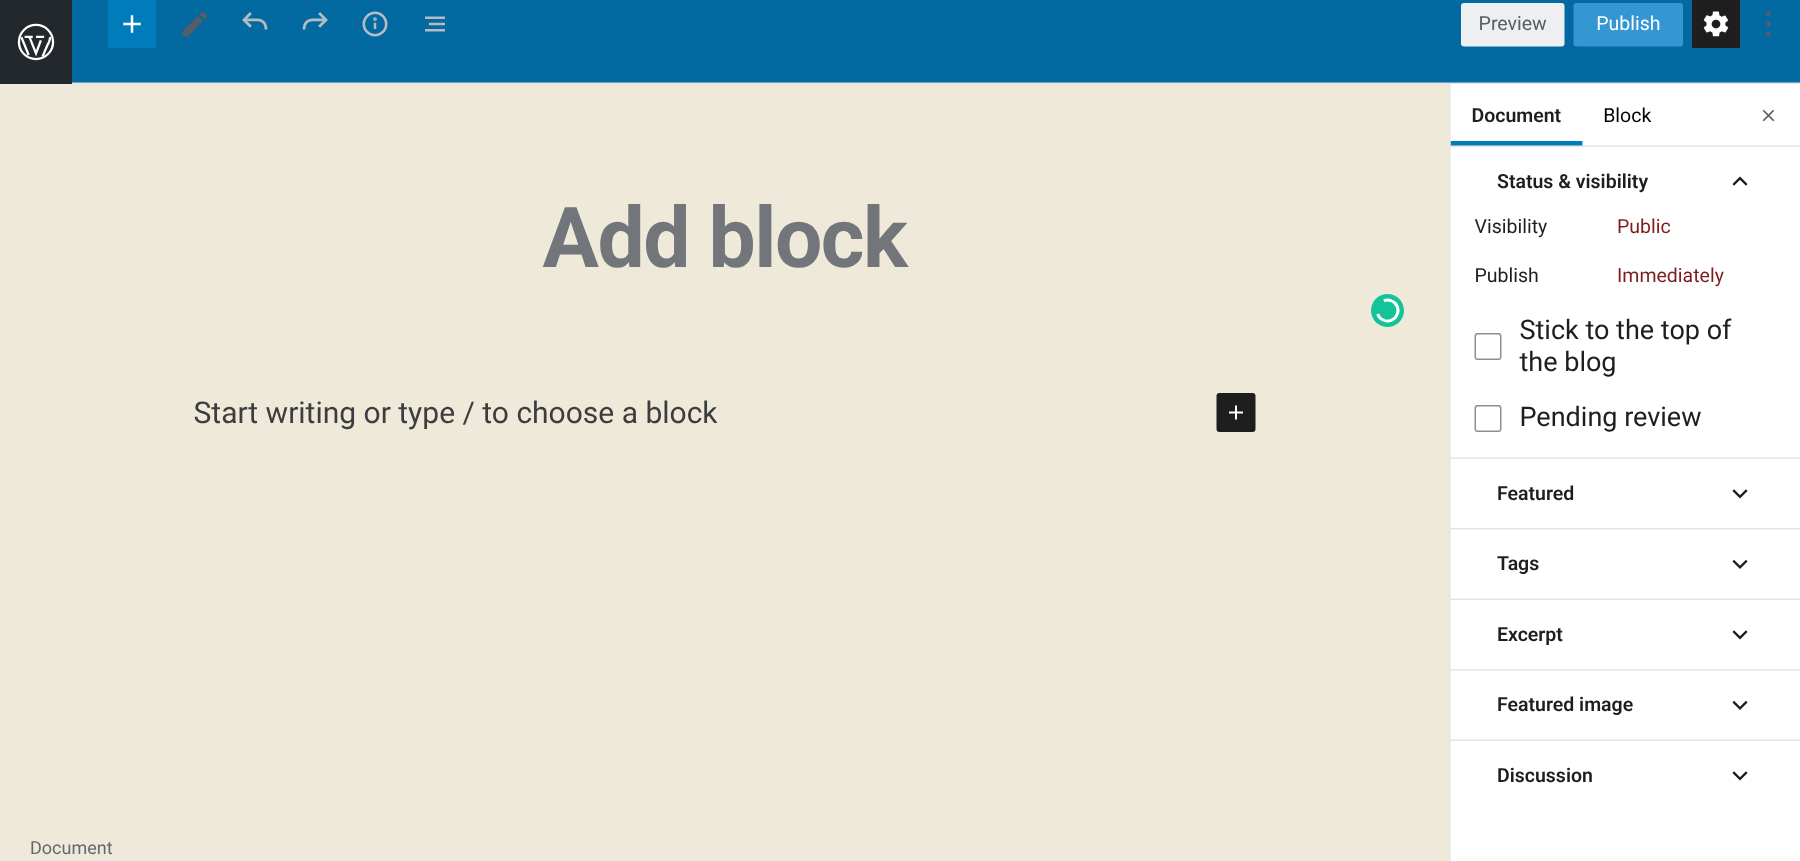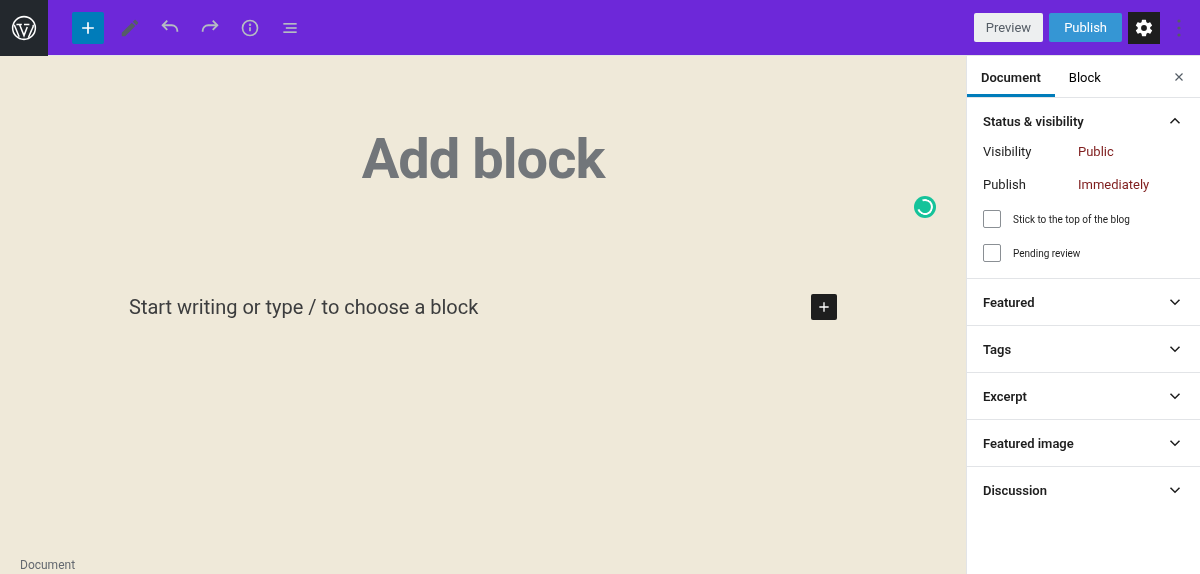--- a/index.html
+++ b/index.html
@@ -1,23 +1,23 @@
 <!DOCTYPE html>
 <html><head>
 <meta charset="utf-8">
 <style>
   * { box-sizing: border-box; margin: 0; padding: 0; font-family: -apple-system, BlinkMacSystemFont, "Segoe UI", Roboto, sans-serif; }
   body { width: 1200px; height: 574px; overflow: hidden; background: #fff; }
 
   .topbar {
     height: 56px;
     display: flex;
-    align-items: center;
+    align-items: flex-start;
     border-bottom: 1px solid #e2e4e7;
-    background: #6d28d9;
+    background: #0369a1;
     position: relative;
   }
   .wp-logo {
     width: 48px; height: 56px;
     background: #23282d;
     display: flex; align-items: center; justify-content: center;
     color: #fff;
   }
   .wp-logo svg { width: 26px; height: 26px; }
 
@@ -56,21 +56,21 @@
   }
   .editor {
     flex:1; background: #efe9d9; position:relative;
   }
   .editor-inner { width: 720px; margin: 0 auto; padding-top: 70px; position:relative;}
   .title-ph {
     font-size: 56px; font-weight: 700; color: #72767a; text-align:center;
     letter-spacing:-1px;
   }
   .block-row {
-    margin-top: 102px; display:flex; align-items:center; justify-content:space-between;
+    margin-top: 70px; display:flex; align-items:center; justify-content:space-between;
     padding: 0 6px;
   }
   .block-ph { font-size: 20px; color:#3c3d3e; }
   .blk-add {
     width: 26px; height:26px; background:#1e1e1e; color:#fff;
     display:flex; align-items:center; justify-content:center; border-radius:2px; cursor:pointer;
   }
   .grammarly {
     position:absolute; top:140px; right:30px;
     width:22px; height:22px; background:#15c39a; border-radius:50%;
@@ -88,32 +88,32 @@
   }
   .tabs { display:flex; align-items:center; border-bottom:1px solid #e2e4e7; }
   .tab {
     padding: 14px 14px 12px; font-size:13px; color:#000000; cursor:pointer;
   }
   .tab.active { color:#1e1e1e; font-weight:600; border-bottom:3px solid #007cba; padding-bottom:9px; }
   .tab-close { margin-left:auto; padding: 0 14px; color:#555d66; cursor:pointer; font-size:16px;}
 
   .panel { border-bottom:1px solid #e2e4e7; }
   .panel-hd {
-    padding: 14px 16px; display:flex; align-items:center; justify-content:space-between;
+    padding: 14px 31px; display:flex; align-items:center; justify-content:space-between;
     font-weight:600; cursor:pointer;
   }
   .panel-body { padding: 0 16px 16px; }
   .kv { display:flex; margin-bottom: 18px; font-size:13px;}
   .kv-k { width: 95px; color:#1e1e1e;}
   .kv-v { color:#7f1d1d; cursor:pointer;}
   .chk-row { display:flex; align-items:center; gap:12px; margin-bottom:16px; }
   .chk {
     width:18px; height:18px; border:1.5px solid #8a8f94; border-radius:2px; cursor:pointer; flex-shrink:0;
   }
-  .chk-lbl { font-size:10px;}
+  .chk-lbl { font-size:18px;}
 
   .chev { width:18px; height:18px; }
 
   .footer-note{
     position:absolute; left:20px; bottom:2px; font-size:12px; color:#646970;
   }
 
   svg { display:block; }
 </style>
 </head>

